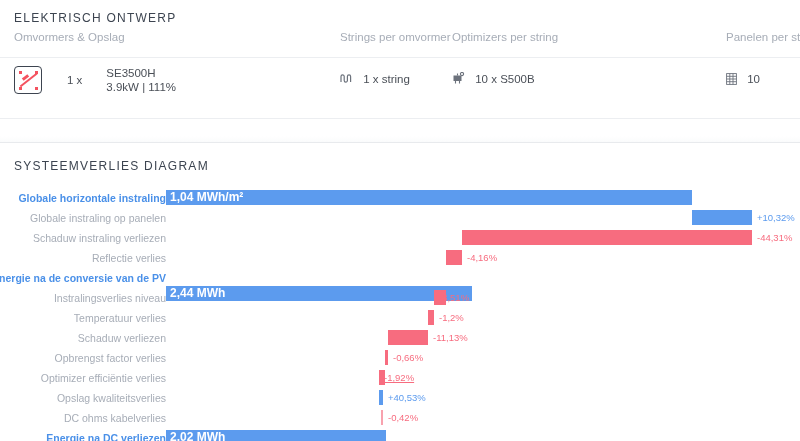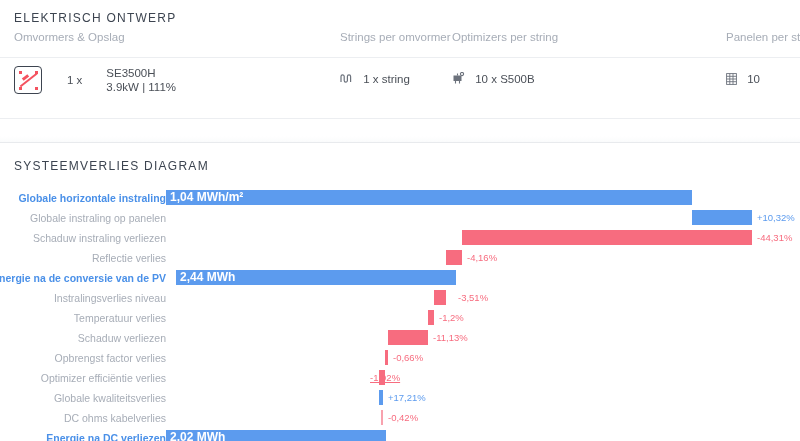--- a/index.html
+++ b/index.html
@@ -288,53 +288,53 @@
         <div class="bar red" style="left: 462px; width: 290px;"></div>
         <span class="bar-out-label neg" style="left: 757px;">-44,31%</span>
       </div>
       <div class="row">
         <div class="rowlabel">Reflectie verlies</div>
         <div class="bar red" style="left: 446px; width: 16px;"></div>
         <span class="bar-out-label neg" style="left: 467px;">-4,16%</span>
       </div>
       <div class="row">
         <div class="rowlabel hl">Energie na de conversie van de PV</div>
-        <div class="bar blue" style="left: 176px; width: 280px;">
+        <div class="bar blue" style="left: 166px; width: 306px; margin-top: 16px;">
           <span class="bar-inner-label">2,44 MWh</span>
         </div>
       </div>
       <div class="row">
         <div class="rowlabel">Instralingsverlies niveau</div>
         <div class="bar red" style="left: 434px; width: 12px;"></div>
-        <span class="bar-out-label neg" style="left: 458px;">-3,51%</span>
+        <span class="bar-out-label neg" style="left: 439px;">-3,51%</span>
       </div>
       <div class="row">
         <div class="rowlabel">Temperatuur verlies</div>
         <div class="bar red" style="left: 428px; width: 6px;"></div>
         <span class="bar-out-label neg" style="left: 439px;">-1,2%</span>
       </div>
       <div class="row">
         <div class="rowlabel">Schaduw verliezen</div>
         <div class="bar red" style="left: 388px; width: 40px;"></div>
         <span class="bar-out-label neg" style="left: 433px;">-11,13%</span>
       </div>
       <div class="row">
         <div class="rowlabel">Opbrengst factor verlies</div>
         <div class="bar red" style="left: 385px; width: 3px;"></div>
         <span class="bar-out-label neg" style="left: 393px;">-0,66%</span>
       </div>
       <div class="row">
         <div class="rowlabel">Optimizer efficiëntie verlies</div>
         <div class="bar red" style="left: 379px; width: 6px;"></div>
-        <span class="bar-out-label neg" style="left: 370px; text-decoration: underline;">-1,92%</span>
-      </div>
-      <div class="row">
-        <div class="rowlabel">Globale kwaliteitsverlies</div>
+        <span class="bar-out-label neg" style="left: 384px; text-decoration: underline;">-1,92%</span>
+      </div>
+      <div class="row">
+        <div class="rowlabel">Opslag kwaliteitsverlies</div>
         <div class="bar blue" style="left: 379px; width: 4px;"></div>
-        <span class="bar-out-label pos" style="left: 388px;">+17,21%</span>
+        <span class="bar-out-label pos" style="left: 388px;">+40,53%</span>
       </div>
       <div class="row">
         <div class="rowlabel">DC ohms kabelverlies</div>
         <div class="bar faint" style="left: 381px; width: 2px;"></div>
         <span class="bar-out-label neg" style="left: 388px;">-0,42%</span>
       </div>
       <div class="row">
         <div class="rowlabel hl">Energie na DC verliezen</div>
         <div class="bar blue" style="left: 166px; width: 220px;">
           <span class="bar-inner-label">2,02 MWh</span>

